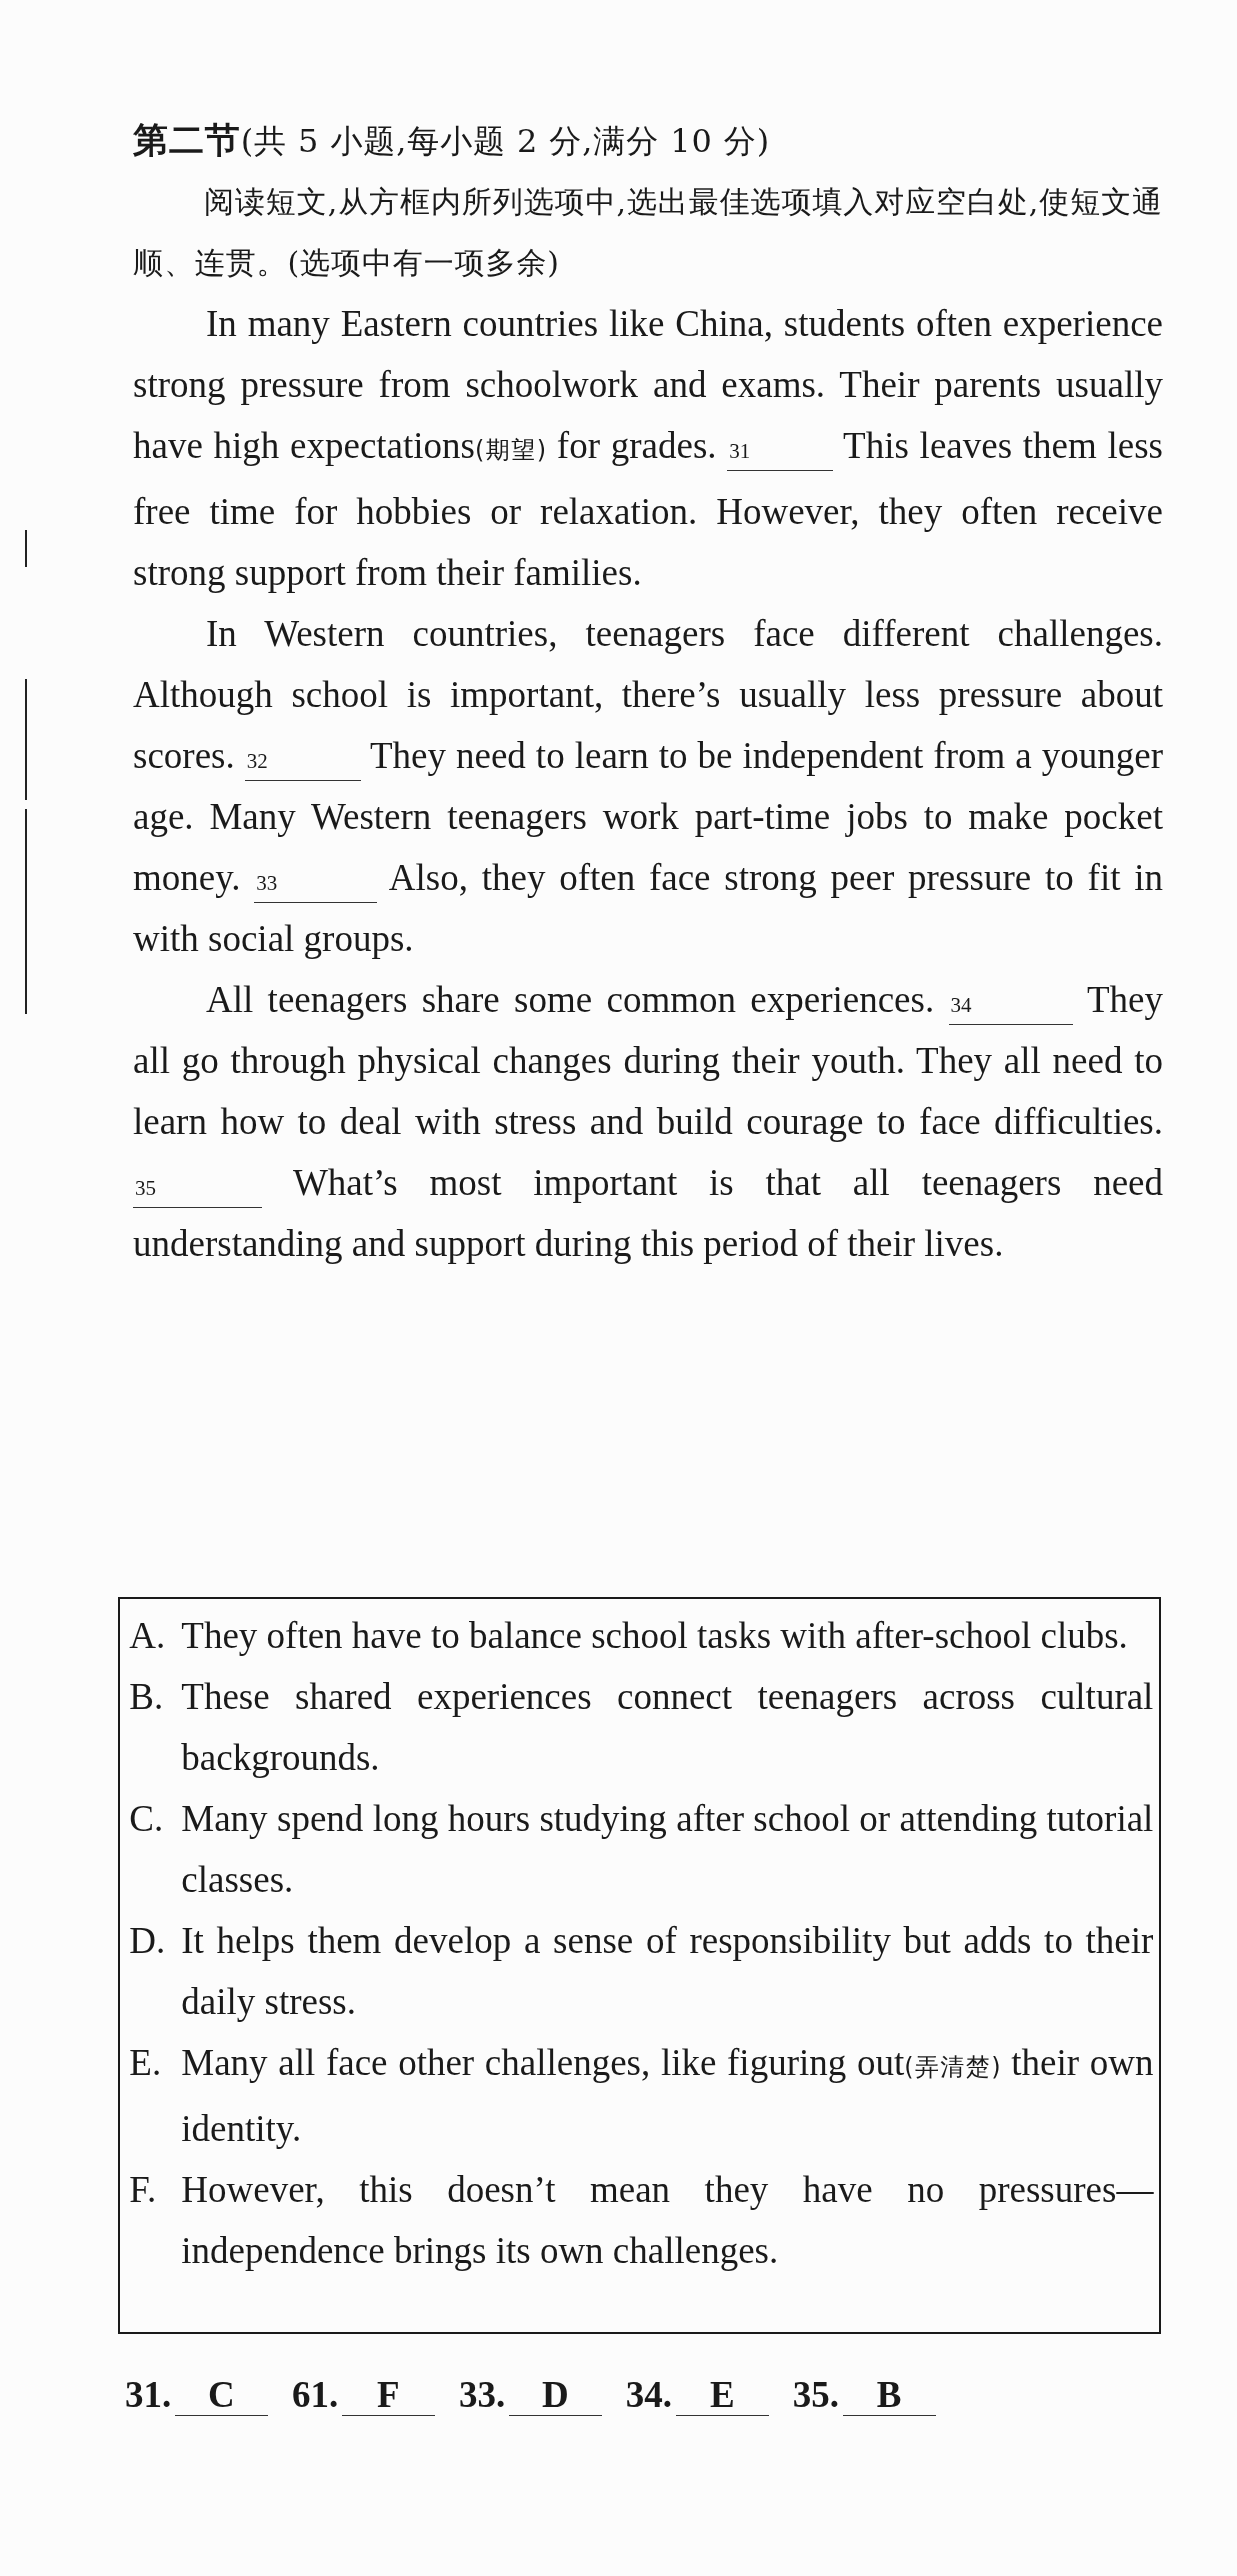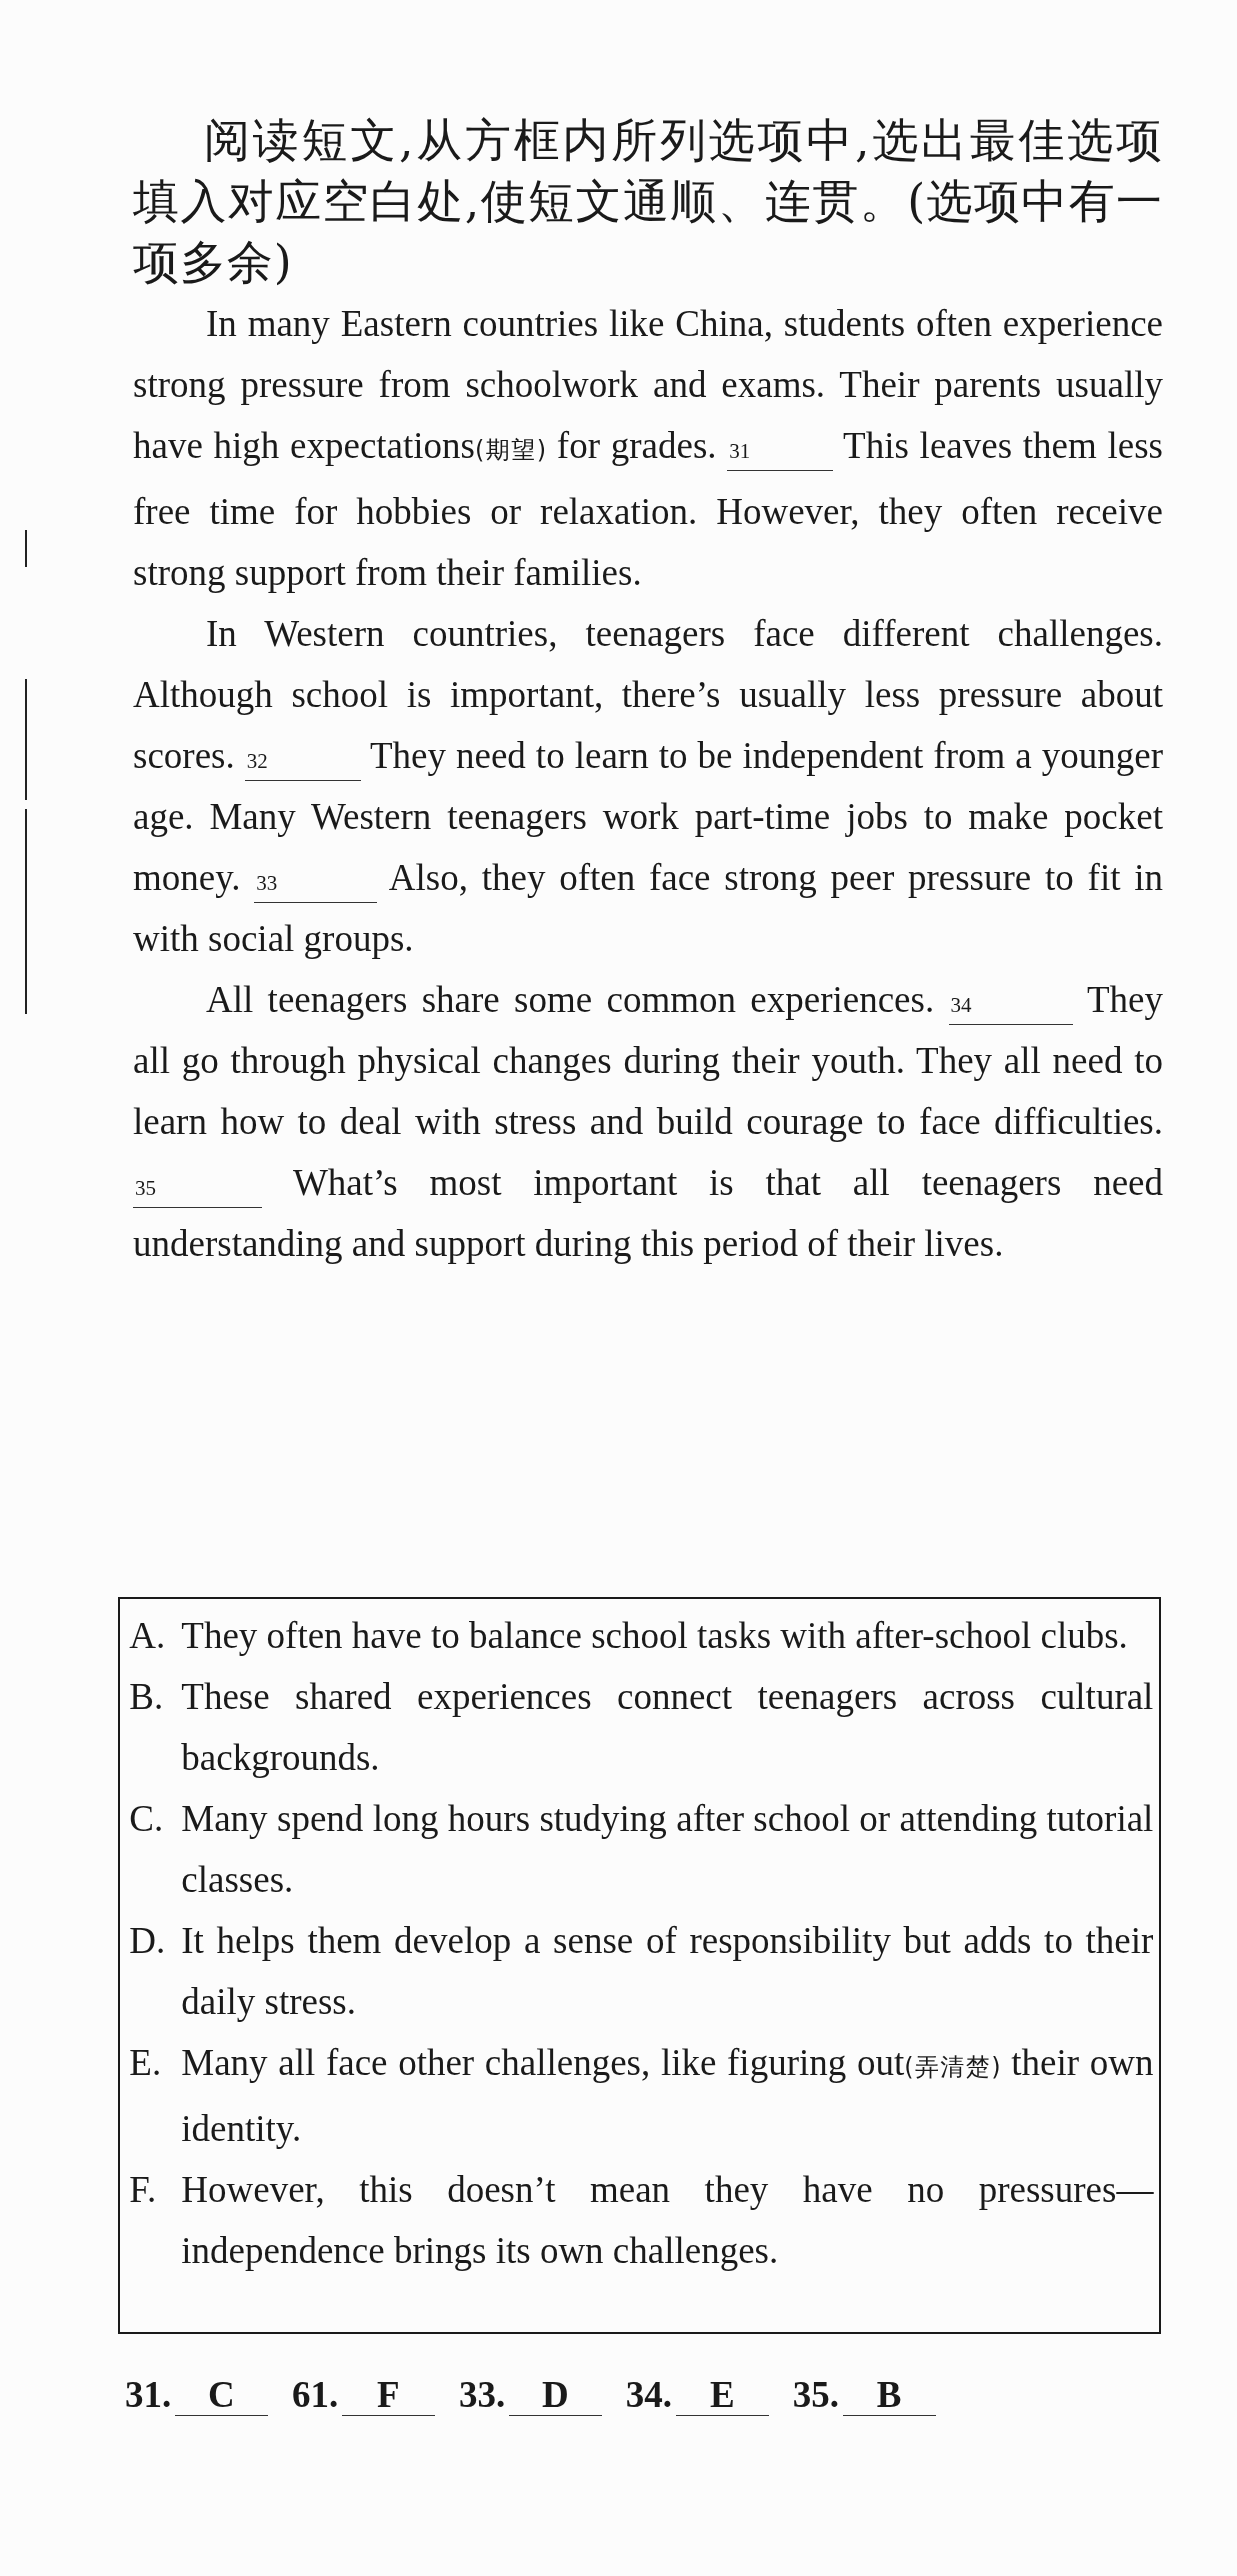--- a/index.html
+++ b/index.html
@@ -38,21 +38,21 @@
       font-family: "DejaVu Sans", sans-serif;
       font-weight: bold;
       font-size: 35px;
     }
     .section-title .paren {
       font-family: "DejaVu Serif", serif;
       font-size: 32px;
     }
     .instructions {
       font-family: "DejaVu Serif", serif;
-      font-size: 46px;
+      font-size: 30px;
       line-height: 61px;
       text-indent: 71px;
       text-align: justify;
       letter-spacing: 0.9px;
     }
     .para {
       font-size: 37px;
       line-height: 61px;
       text-indent: 73px;
       text-align: justify;
@@ -126,20 +126,23 @@
     }
   </style>
 </head>
 <body>
 
 <div class="scan-edge" style="top:530px;height:37px;"></div>
 <div class="scan-edge" style="top:679px;height:121px;"></div>
 <div class="scan-edge" style="top:809px;height:205px;"></div>
 
 <div class="page">
+  <div class="section-title">
+    <span class="bold">第二节</span><span class="paren">(共 5 小题,每小题 2 分,满分 10 分)</span>
+  </div>
 
   <div class="instructions">阅读短文,从方框内所列选项中,选出最佳选项填入对应空白处,使短文通顺、连贯。(选项中有一项多余)</div>
 
 
   <p class="para"><span>In many Eastern countries like China, students often experience strong pressure from schoolwork and exams. Their parents usually have high expectations</span><span class="cn">(期望)</span><span> for grades. </span><span class="blank b31">31</span><span> This leaves them less free time for hobbies or relaxation. However, they often receive strong support from their families.</span></p>
 
   <p class="para"><span>In Western countries, teenagers face different challenges. Although school is important, there’s usually less pressure about scores. </span><span class="blank b32">32</span><span> They need to learn to be independent from a younger age. Many Western teenagers work part-time jobs to make pocket money. </span><span class="blank b33">33</span><span> Also, they often face strong peer pressure to fit in with social groups.</span></p>
 
   <p class="para"><span>All teenagers share some common experiences. </span><span class="blank b34">34</span><span> They all go through physical changes during their youth. They all need to learn how to deal with stress and build courage to face difficulties. </span><span class="blank b35">35</span><span> What’s most important is that all teenagers need understanding and support during this period of their lives.</span></p>
 </div>

